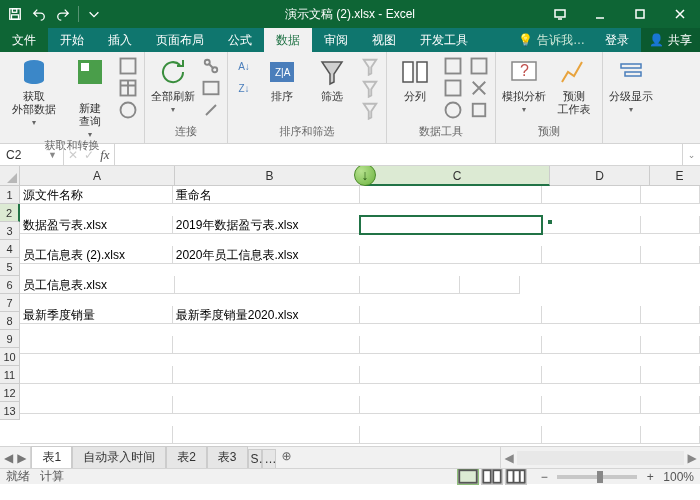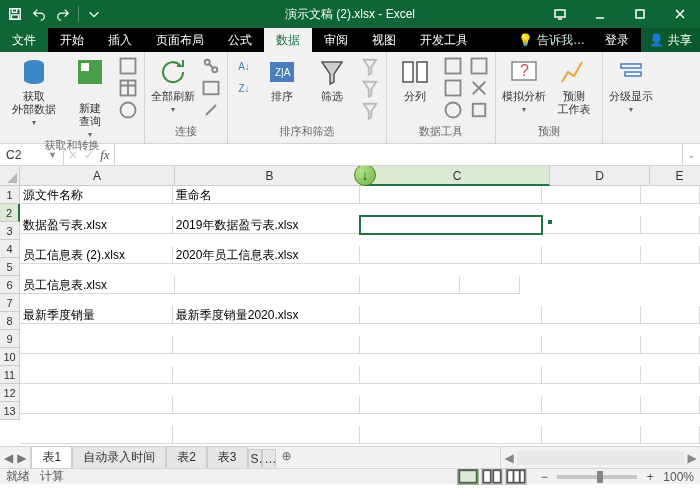--- a/index.html
+++ b/index.html
@@ -10,21 +10,21 @@
   .qat { display: flex; align-items: center; gap: 2px; padding-left: 4px; }
   .qat .qbtn { width: 22px; height: 22px; display: flex; align-items: center; justify-content: center; color: #fff; }
   .qat .qbtn svg { width: 14px; height: 14px; }
   .qat-sep { width: 1px; height: 16px; background: rgba(255,255,255,.3); margin: 0 2px; }
   .title { position: absolute; left: 0; right: 0; text-align: center; pointer-events: none; font-size: 12px; }
   .winctrls { margin-left: auto; display: flex; }
   .winctrls .wbtn { width: 40px; height: 28px; display: flex; align-items: center; justify-content: center; color: #fff; }
   .winctrls svg { width: 12px; height: 12px; }
 
   
-  .tabs { height: 24px; background: #000000; display: flex; align-items: stretch; color: #fff; font-size: 12px; }
+  .tabs { height: 24px; background: #0f766e; display: flex; align-items: stretch; color: #fff; font-size: 12px; }
   .tabs .tab { padding: 0 12px; display: flex; align-items: center; cursor: pointer; }
   .tabs .tab.file { background: #0e6535; }
   .tabs .tab.active { background: #f1f1f1; color: #217346; }
   .tabs .spacer { flex: 1; }
   .tabs .tellme { display:flex; align-items:center; gap:4px; padding:0 8px; color:#cfe8d8; }
   .tabs .share { display:flex; align-items:center; gap:4px; padding:0 8px; background:#0b5a2f; }
 
   
   .ribbon { height: 92px; background: #f1f1f1; border-bottom: 1px solid #d4d4d4; display: flex; }
   .group { border-right: 1px solid #d4d4d4; display: flex; flex-direction: column; padding: 4px 6px 2px 6px; }

